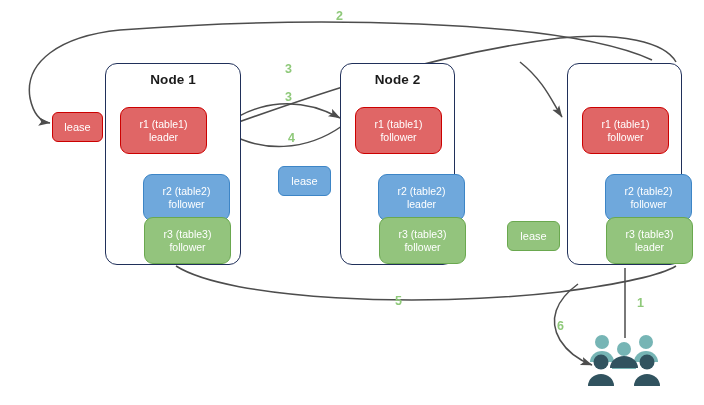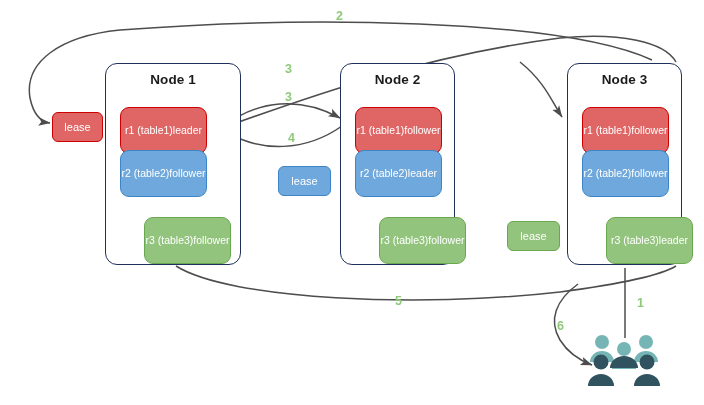--- a/index.html
+++ b/index.html
@@ -45,21 +45,21 @@
     letter-spacing: 0.1px;
   }
   .replica {
     position: absolute;
     left: 14px;
     width: 87px;
     height: 47px;
     box-sizing: border-box;
     border-radius: 9px;
     display: flex;
-    flex-direction: row;
+    flex-direction: column;
     align-items: center;
     justify-content: center;
     color: #ffffff;
     font-size: 10.5px;
     line-height: 13px;
     text-align: center;
     border-width: 1.4px;
     border-style: solid;
   }
   .rep-red {
@@ -69,21 +69,21 @@
   .rep-blue {
     background: #6fa8dc;
     border-color: #3d85c6;
   }
   .rep-green {
     background: #93c47d;
     border-color: #6aa84f;
     margin-left: 24px;
   }
   .rep-r1 { top: 43px; }
-  .rep-r2 { top: 86px; }
+  .rep-r2 { top: 110px; margin-left: 23px; }
   .rep-r3 { top: 153px; }
 
   .lease {
     position: absolute;
     box-sizing: border-box;
     height: 30px;
     border-radius: 6px;
     display: flex;
     align-items: center;
     justify-content: center;
@@ -185,21 +185,20 @@
       <span>r2 (table2)</span>
       <span>leader</span>
     </div>
     <div class="replica rep-green rep-r3">
       <span>r3 (table3)</span>
       <span>follower</span>
     </div>
   </div>
 
   <div class="node-card" style="left:567px; top:63px; width:115px; height:202px;">
-    <div class="node-title">Node 3</div>
 
     <div class="replica rep-red rep-r1">
       <span>r1 (table1)</span>
       <span>follower</span>
     </div>
     <div class="replica rep-blue rep-r2">
       <span>r2 (table2)</span>
       <span>follower</span>
     </div>
     <div class="replica rep-green rep-r3">

